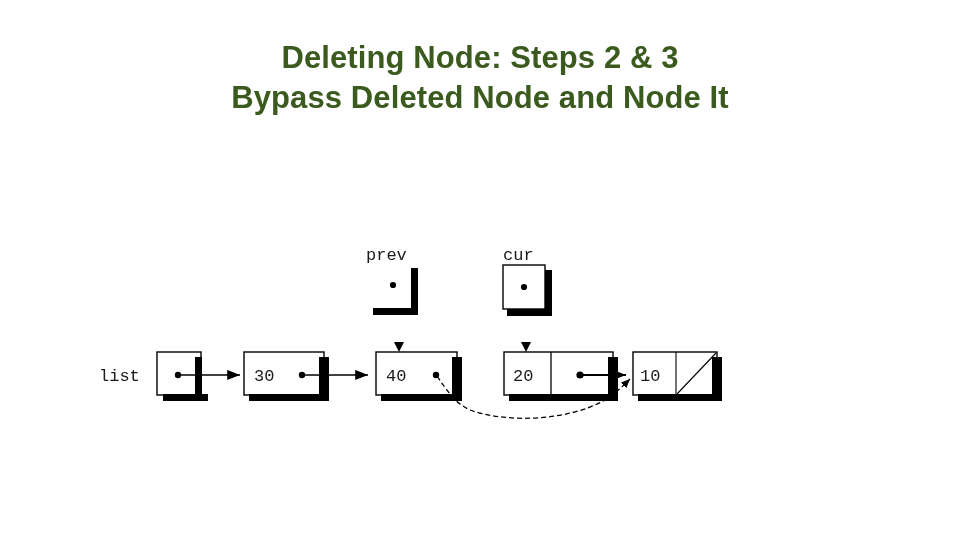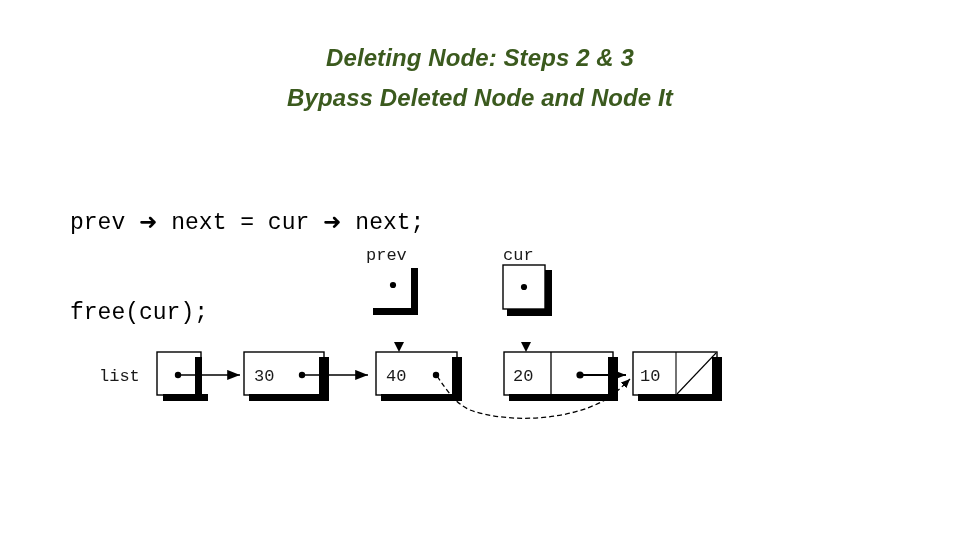--- a/index.html
+++ b/index.html
@@ -19,24 +19,23 @@
   
   #title-block {
     position: absolute;
     left: 0;
     top: 38px;
     width: 960px;
     text-align: center;
     color: #3b5a1e;
     font-family: "Liberation Sans", sans-serif;
     font-weight: bold;
-    font-size: 24px;
+    font-size: 31px;
     line-height: 40px;
     letter-spacing: 0.1px;
-    font-style: italic;
   }
   #title-block .tline { display: block; }
 
   
   #code-block {
     position: absolute;
     left: 70px;
     top: 147px;
     color: #000000;
     font-family: "Liberation Mono", "DejaVu Sans Mono", monospace;
@@ -70,24 +69,20 @@
 </head>
 <body>
 
 <div id="slide">
 
   <div id="title-block">
     <span class="tline">Deleting Node: Steps 2 &amp; 3</span>
     <span class="tline">Bypass Deleted Node and Node It</span>
   </div>
 
-  <div id="code-block">
-    <span class="cline"><span>prev </span><span class="arrowglyph">➜</span><span> next = cur </span><span class="arrowglyph">➜</span><span> next;</span></span>
-    <span class="cline">free(cur);</span>
-  </div>
 
   <div id="diagram">
     <svg width="960" height="540" viewBox="0 0 960 540" xmlns="http://www.w3.org/2000/svg">
       <defs>
         <marker id="arrowhead" markerWidth="9" markerHeight="9" refX="8" refY="3.2" orient="auto" markerUnits="strokeWidth">
           <path d="M0,0 L8,3.2 L0,6.4 Z" fill="#000000"></path>
         </marker>
         <marker id="arrowheadThin" markerWidth="8" markerHeight="8" refX="7" refY="3" orient="auto" markerUnits="strokeWidth">
           <path d="M0,0 L7,3 L0,6 Z" fill="#000000"></path>
         </marker>

